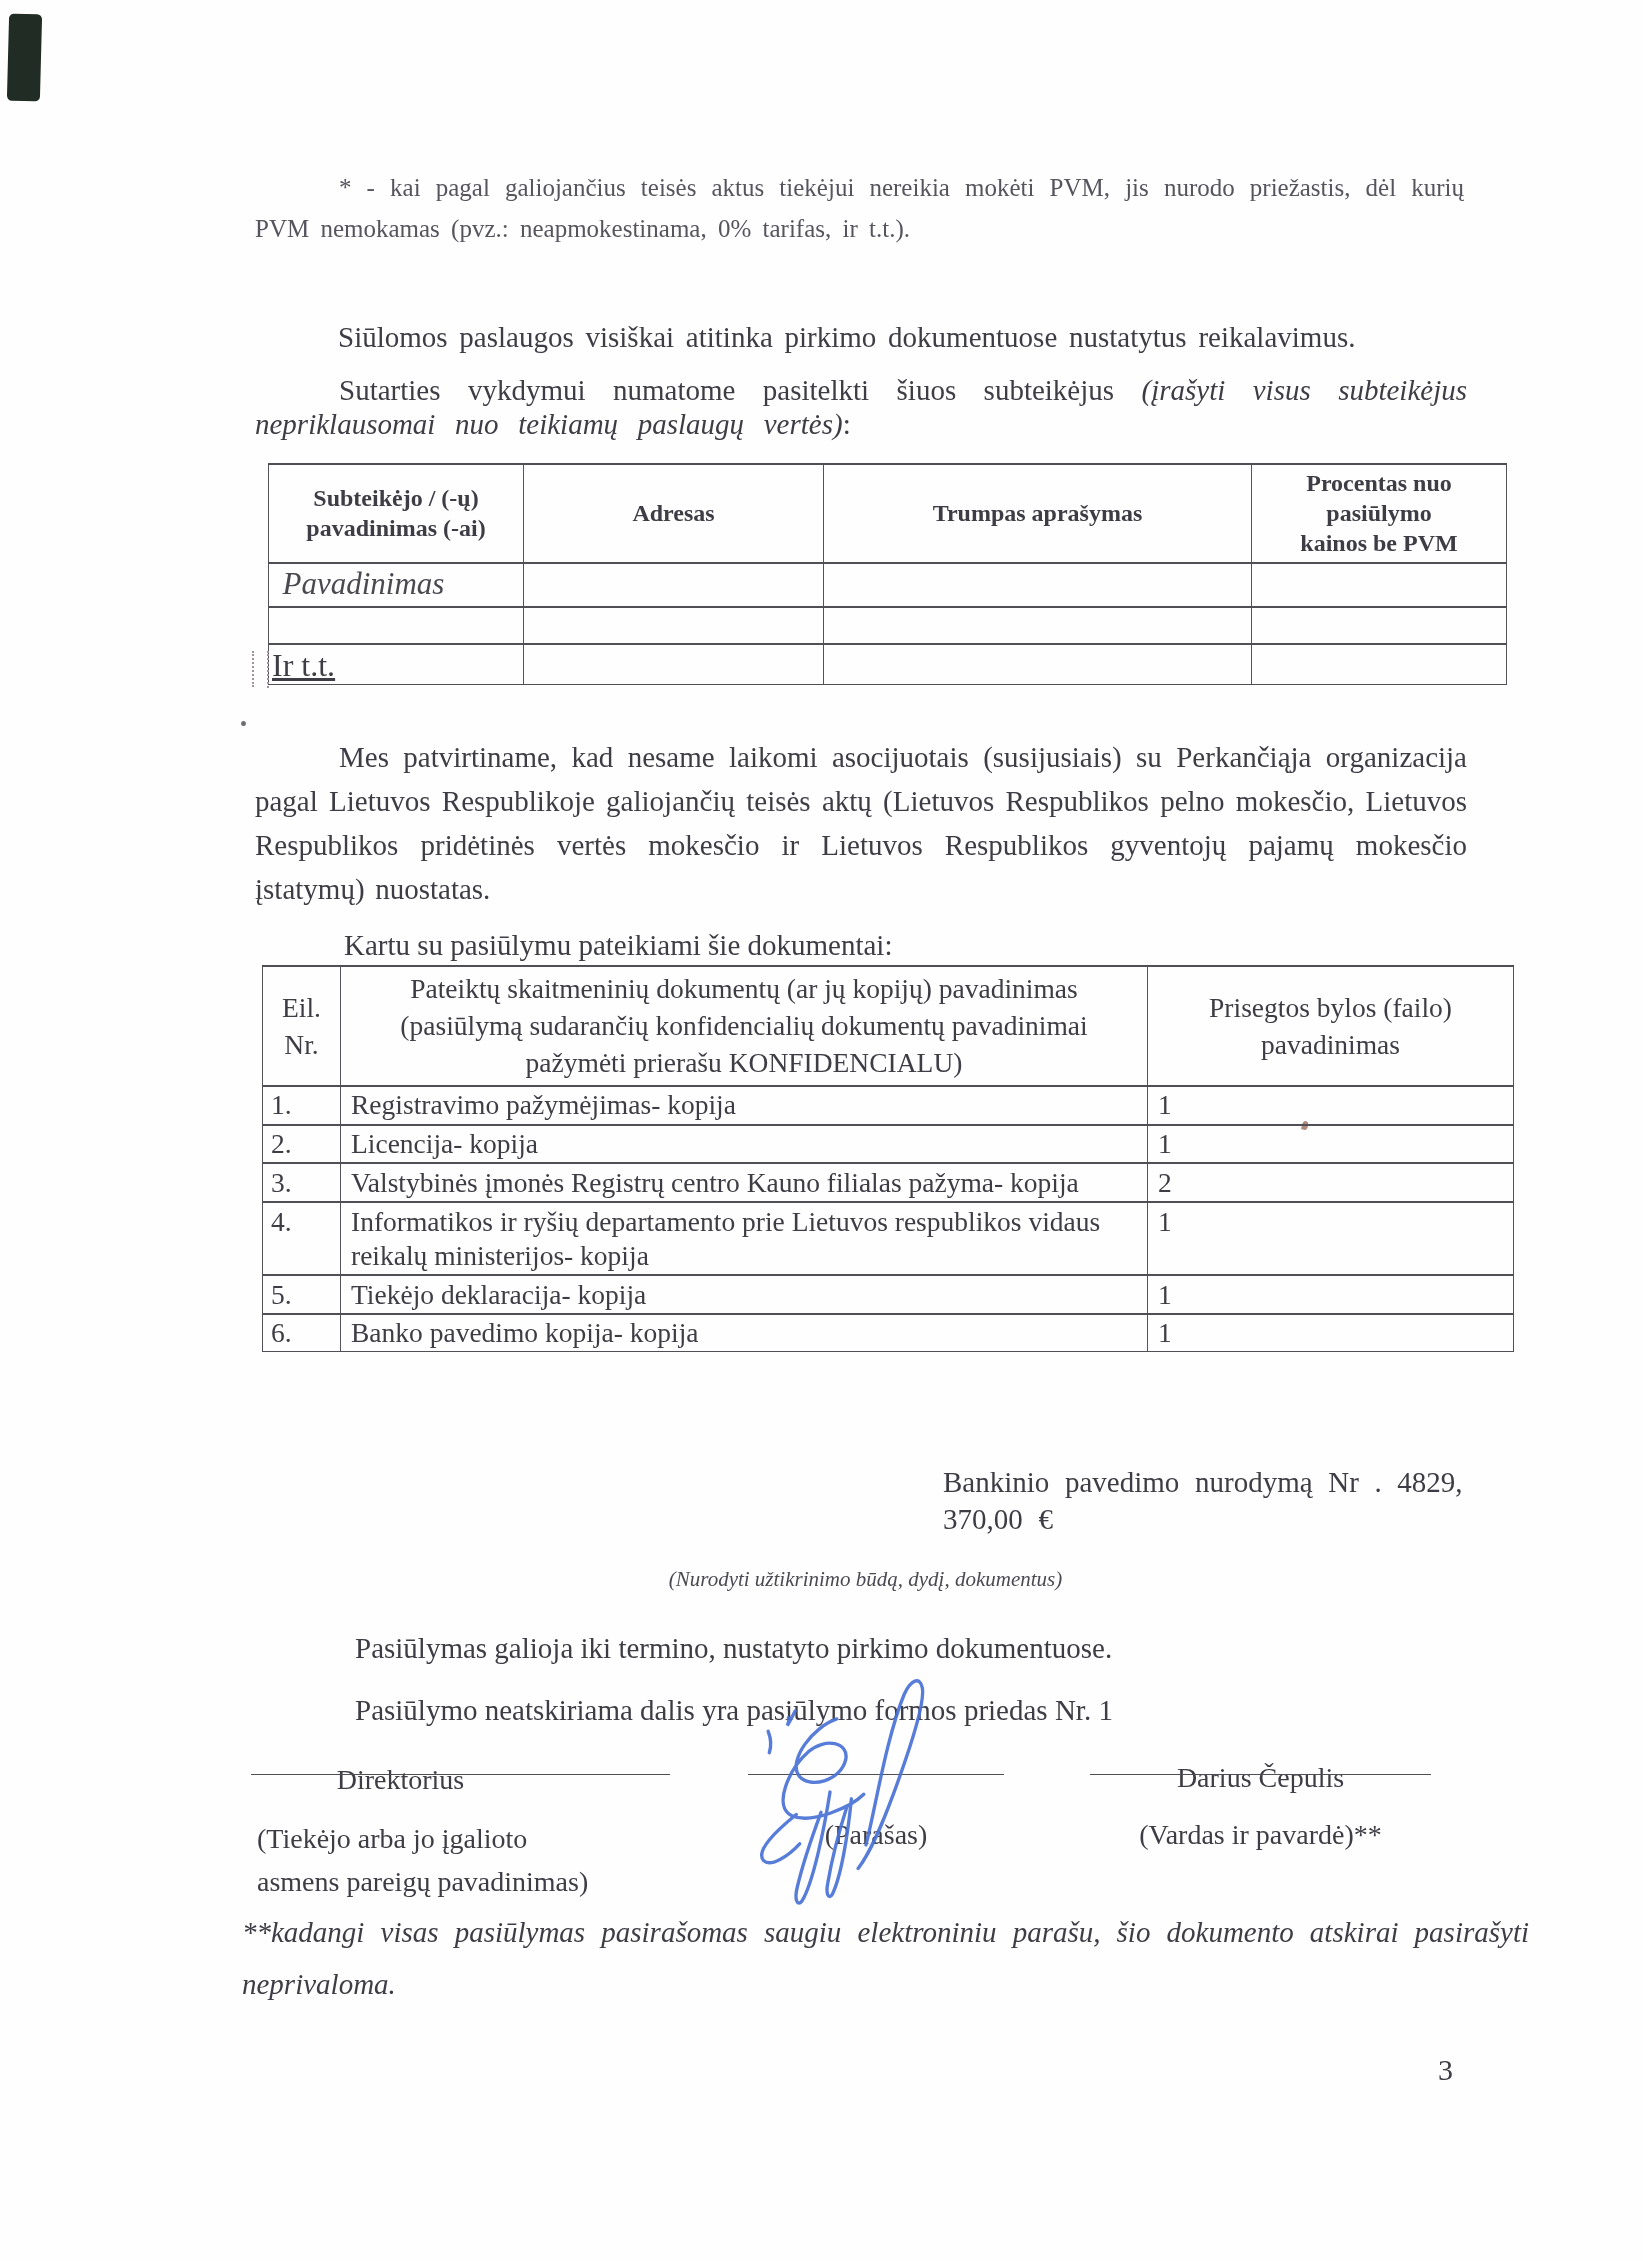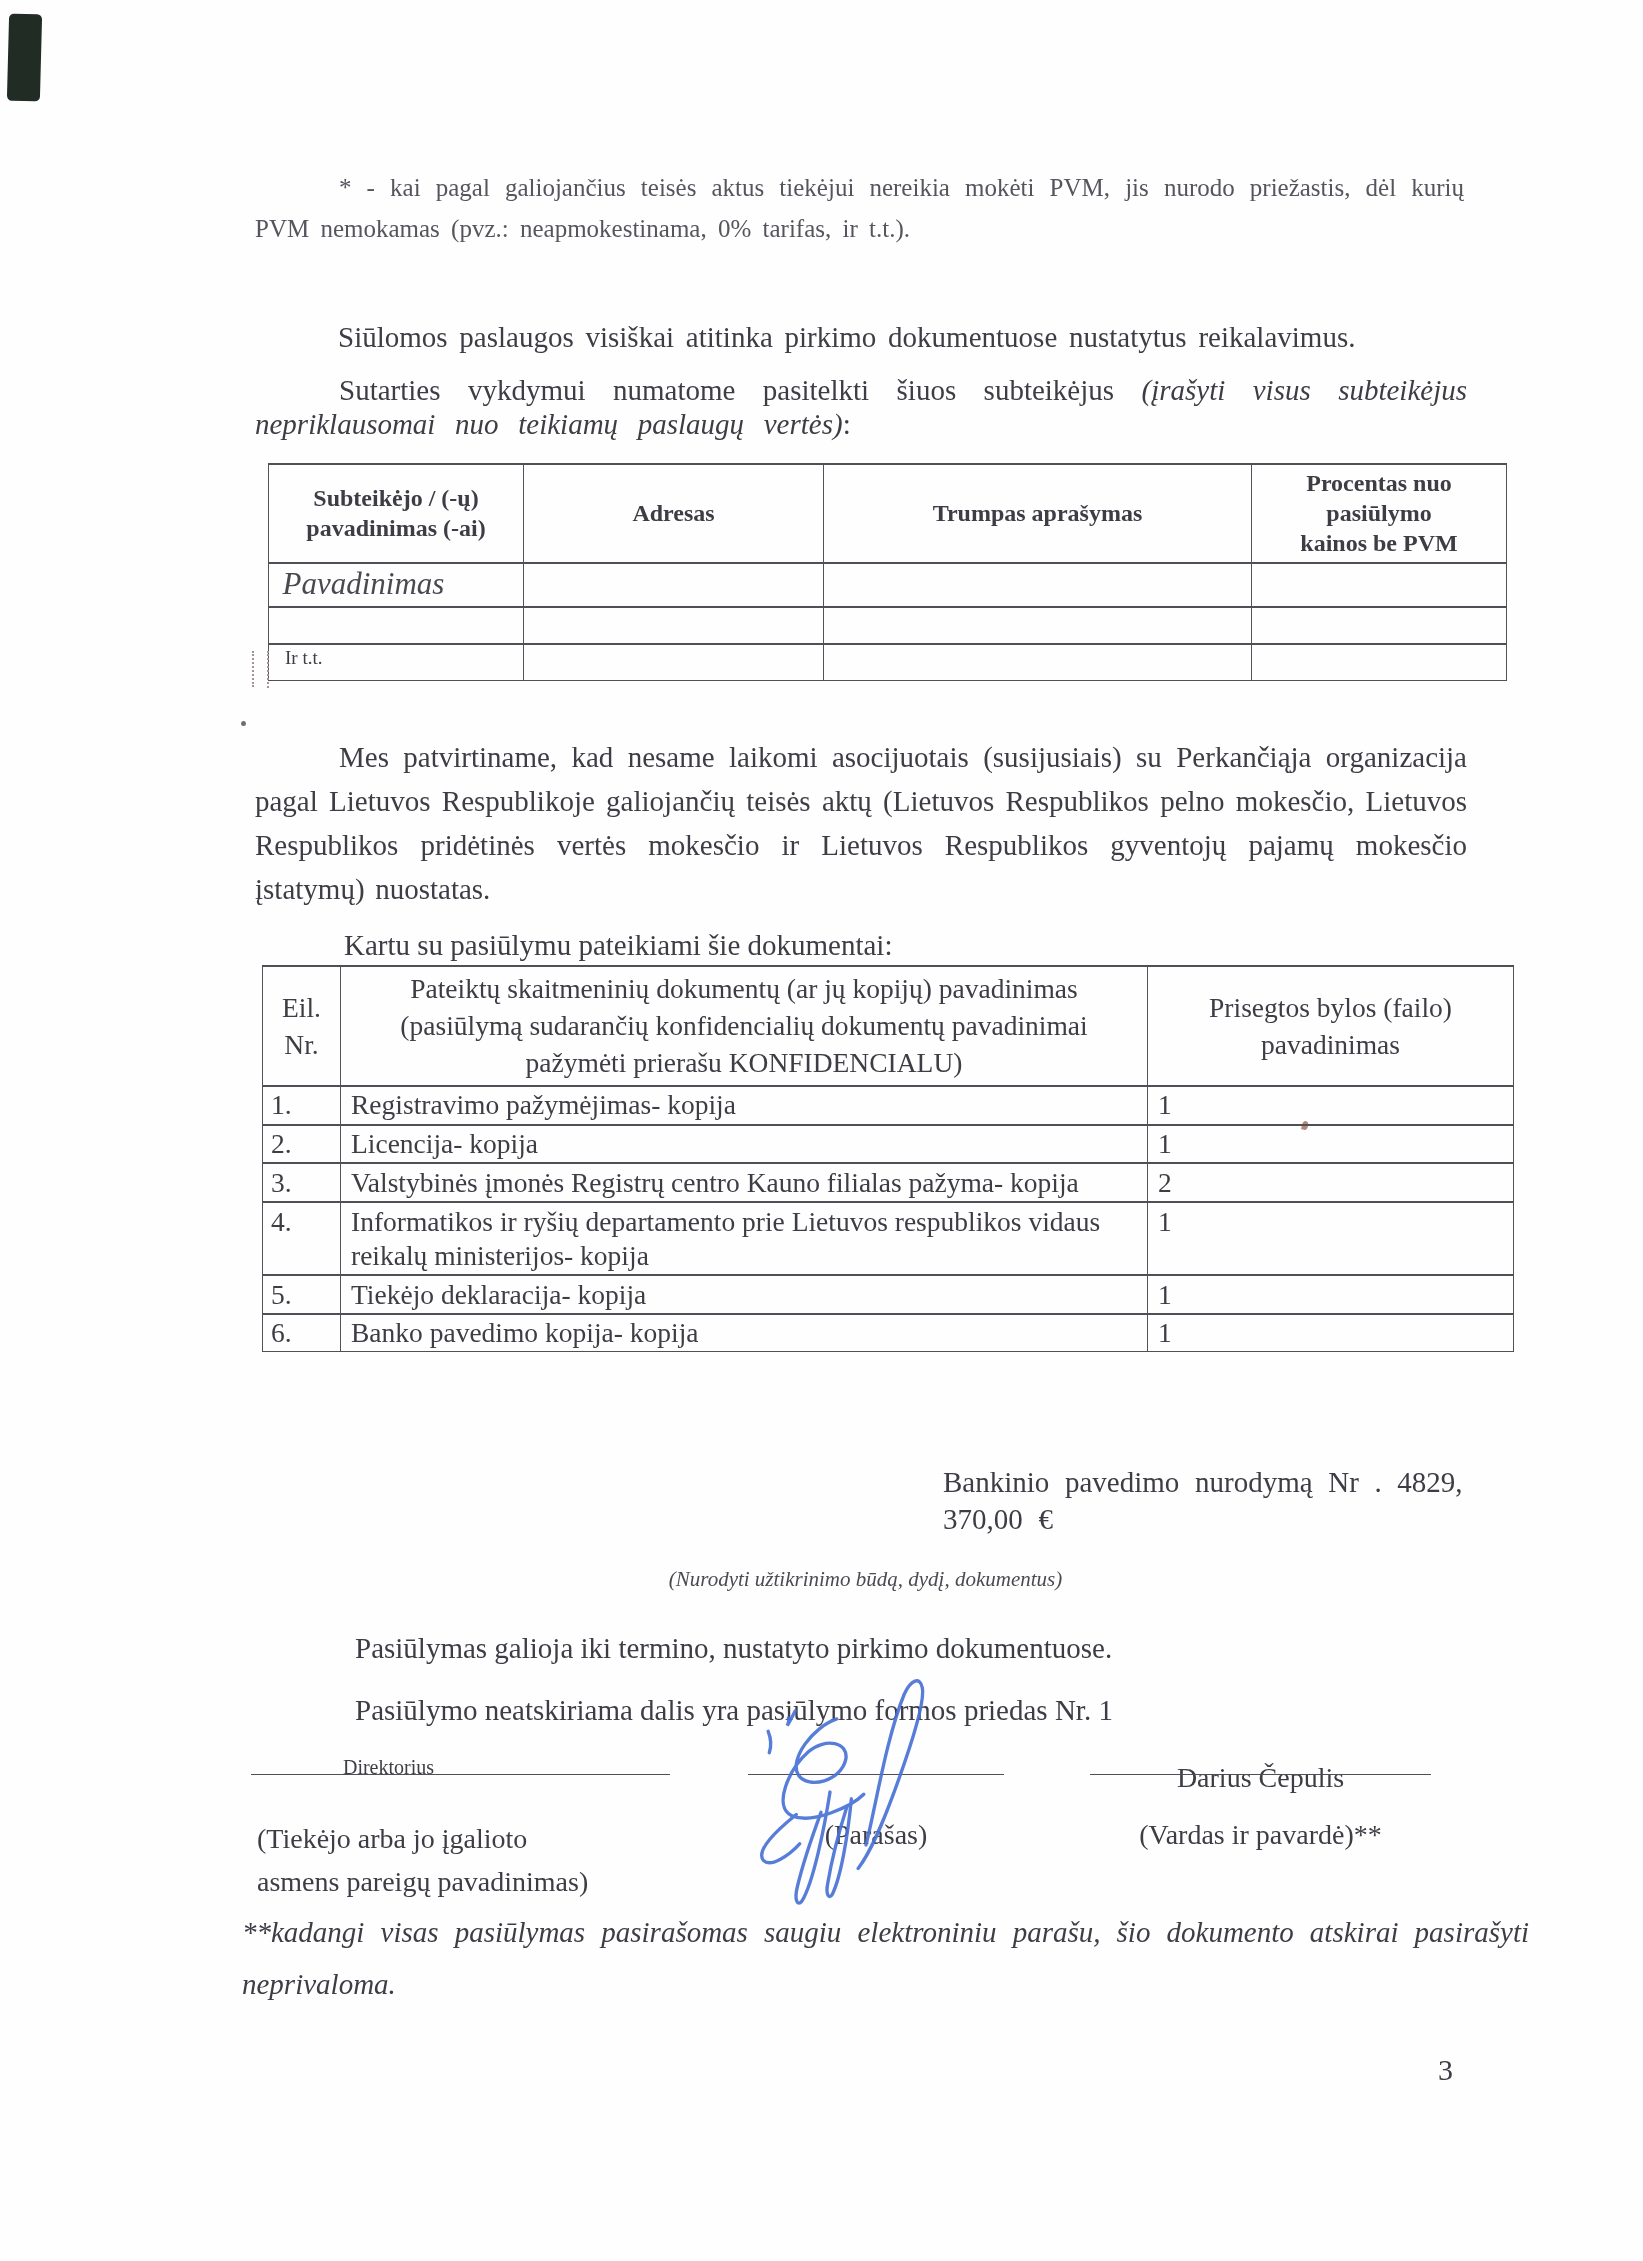--- a/index.html
+++ b/index.html
@@ -20,21 +20,21 @@
   .services{left:338px;top:292px;width:1124px;font-size:29px;word-spacing:4.5px;}
   .subcontractors{left:255px;top:344px;width:1212px;font-size:29px;line-height:34px;text-indent:84px;word-spacing:12.4px;}
 
   table{border-collapse:collapse;table-layout:fixed;}
   .t1{left:268px;top:463px;width:1238px;font-size:24px;}
   .t1 th,.t1 td{border-left:1.1px solid #535258;border-right:1.1px solid #535258;border-top:2.8px solid #504f55;border-bottom:1.7px solid #504f55;padding:0;}
   .t1 th{font-weight:bold;line-height:30px;vertical-align:middle;text-align:center;height:56px;padding:3.4px 5.6px;}
   .t1 td{vertical-align:top;padding:2.2px 0 0 13.5px;}
   .t1 .r-name{height:40px;font-style:italic;font-size:31px;color:#4a4950;}
   .t1 .r-empty{height:33px;}
-  .t1 .r-irtt{height:33px;font-size:19px;padding-left:16px;}
+  .t1 .r-irtt{height:33px;font-size:32px;padding-left:3px;text-decoration:underline;}
 
   .art-dotted1{left:252px;top:651px;width:0;height:36px;border-left:2.2px dotted #a2939b;}
   .art-dotted2{left:267px;top:651px;width:0;height:37px;border-left:2.2px dotted #a2939b;}
   .art-dot{left:241px;top:721px;width:4.5px;height:5px;border-radius:50%;background:#6d6c72;}
   .art-red-dot{left:1302px;top:1121px;width:6.2px;height:9px;border-radius:50% 50% 50% 10%;background:#b08a7c;transform:rotate(15deg);}
 
   .affiliation{left:255px;top:720px;width:1212px;font-size:29px;line-height:44px;text-indent:84px;word-spacing:3.4px;margin-top:15px;}
   .documents-line{left:338px;top:900px;width:900px;font-size:29px;margin-left:6px;}
 
   .t2{left:262px;top:965px;width:1251px;font-size:27.5px;}
@@ -49,21 +49,21 @@
 
   .bank-order{left:943px;top:1435px;width:562px;font-size:29px;line-height:37px;word-spacing:8.4px;}
   .caption-security{left:635px;top:1546px;width:461px;font-size:21px;color:#4b4a52;}
   .validity{left:355px;top:1603px;width:1012px;font-size:29px;}
   .annex{left:355px;top:1665px;width:1012px;font-size:29px;}
 
   .sigline{height:0;border-top:1.7px solid #504f55;}
   .sig-l{left:251px;top:1774px;width:419px;}
   .sig-m{left:748px;top:1774px;width:256px;}
   .sig-r{left:1090px;top:1774px;width:341px;}
-  .sig-title-left{left:256px;top:1736px;width:265px;font-size:20px;}
+  .sig-title-left{left:268px;top:1736px;width:265px;font-size:28px;}
   .sig-cap-left{left:257px;top:1789px;width:506px;font-size:28px;line-height:43px;}
   .sig-cap-mid{left:748px;top:1791px;width:256px;font-size:28px;}
   .sig-name-right{left:1090px;top:1734px;width:341px;font-size:28px;}
   .sig-cap-right{left:1090px;top:1791px;width:341px;font-size:28px;}
   .sig-svg{left:741px;top:1665px;}
 
   .footnote-bottom{left:242px;top:1877px;width:1287px;font-size:29px;line-height:52px;text-align:justify;text-align-last:left;word-spacing:5px;}
   .page-number{left:1438px;top:2023px;width:45px;font-size:30px;}
 </style>
 </head>

